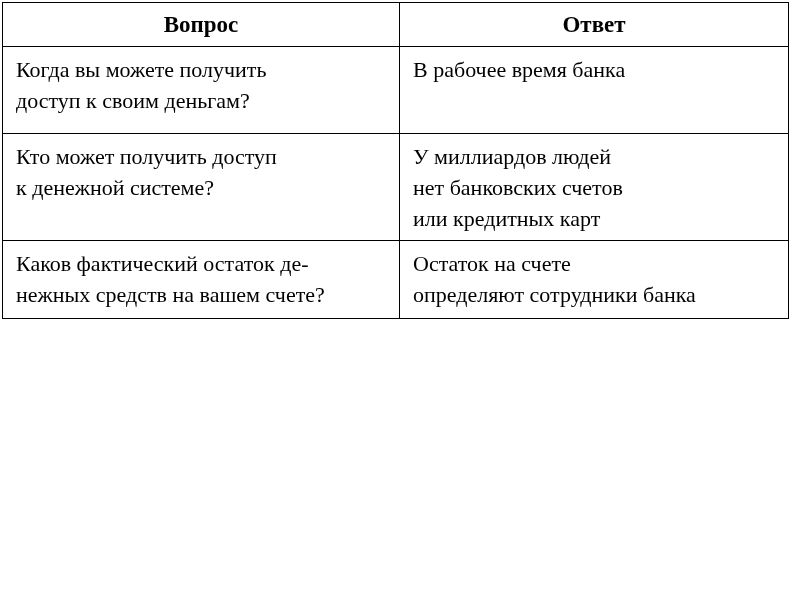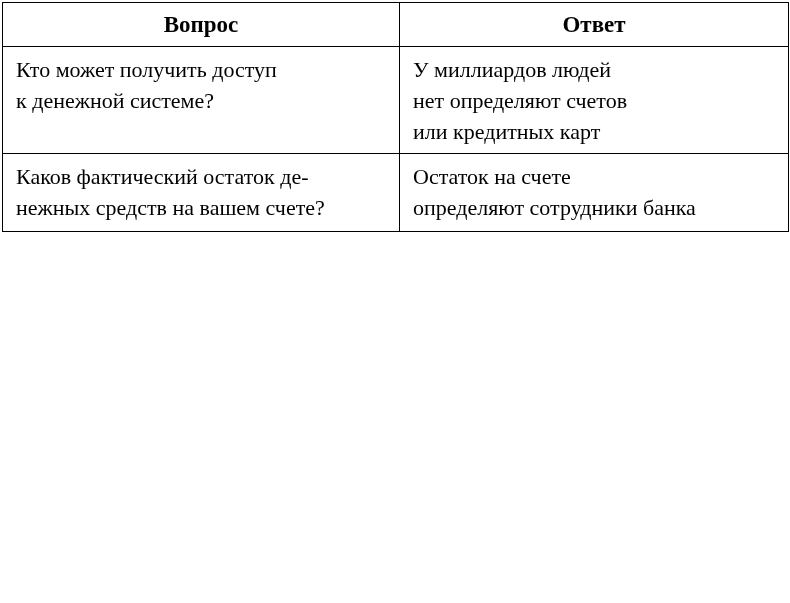--- a/index.html
+++ b/index.html
@@ -53,25 +53,30 @@
       <col class="q-col">
       <col class="a-col">
     </colgroup>
     <thead>
       <tr style="height:44px;">
         <th>Вопрос</th>
         <th>Ответ</th>
       </tr>
     </thead>
     <tbody>
+      <tr style="height:87px;">
+        <td>Когда вы можете получить
+доступ к своим деньгам?</td>
+        <td>В рабочее время банка</td>
+      </tr>
       <tr style="height:105px;margin-top:20px;">
         <td>Кто может получить доступ
 к денежной системе?</td>
         <td>У миллиардов людей
-нет определяют счетов
+нет банковских счетов
 или кредитных карт</td>
       </tr>
       <tr style="height:78px;">
         <td>Каков фактический остаток де-
 нежных средств на вашем счете?</td>
         <td>Остаток на счете
 определяют сотрудники банка</td>
       </tr>
     </tbody>
   </table>

